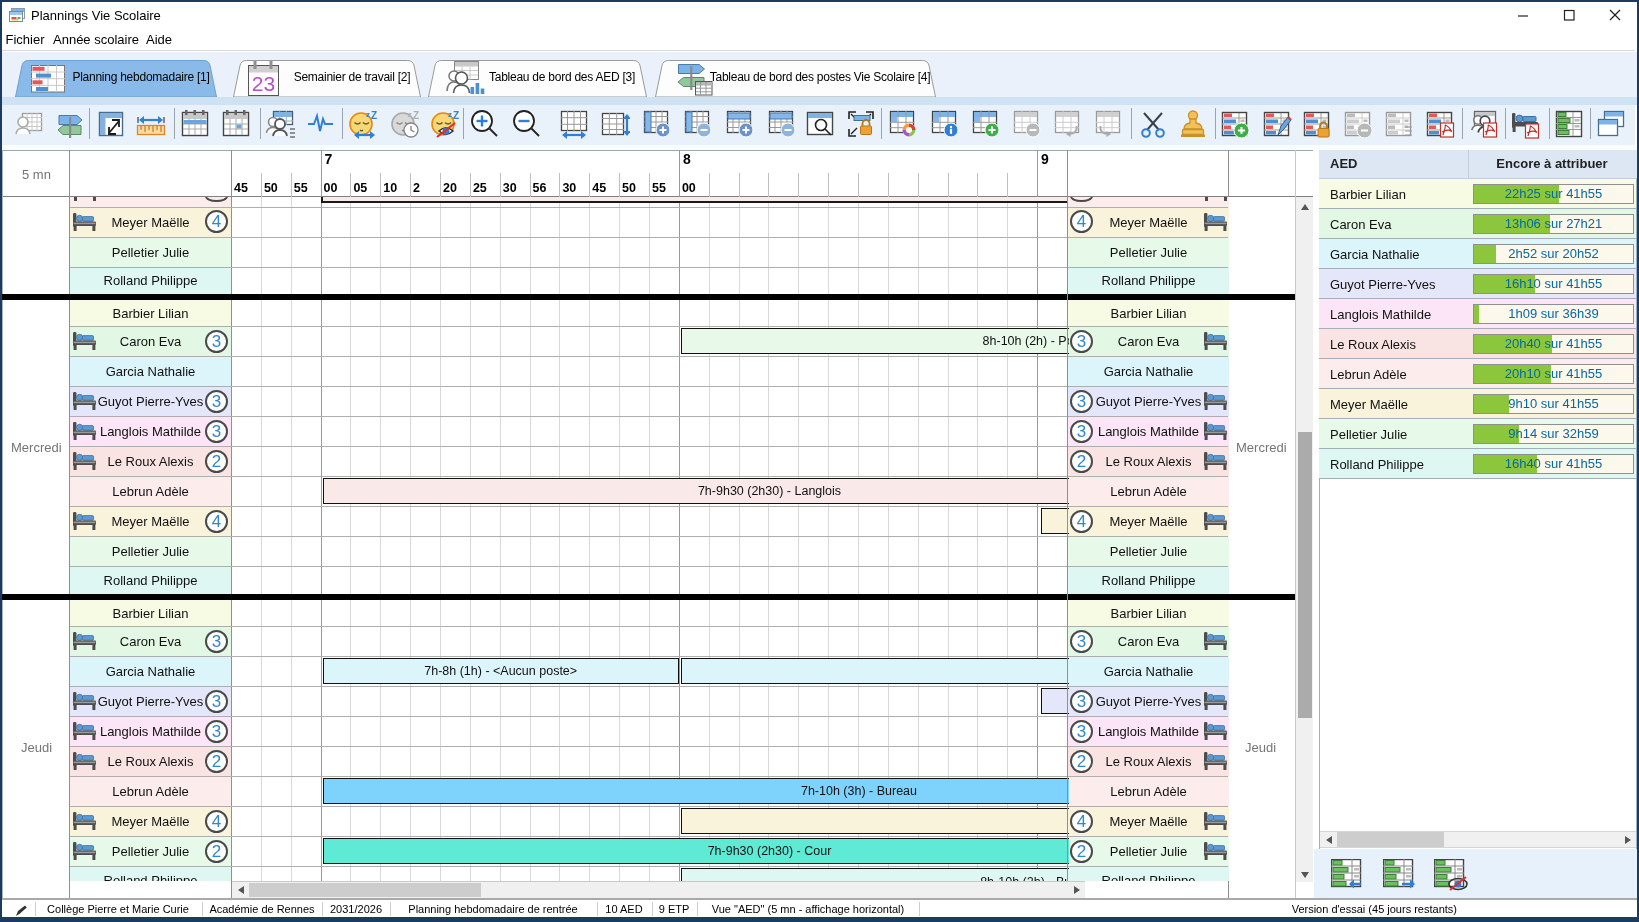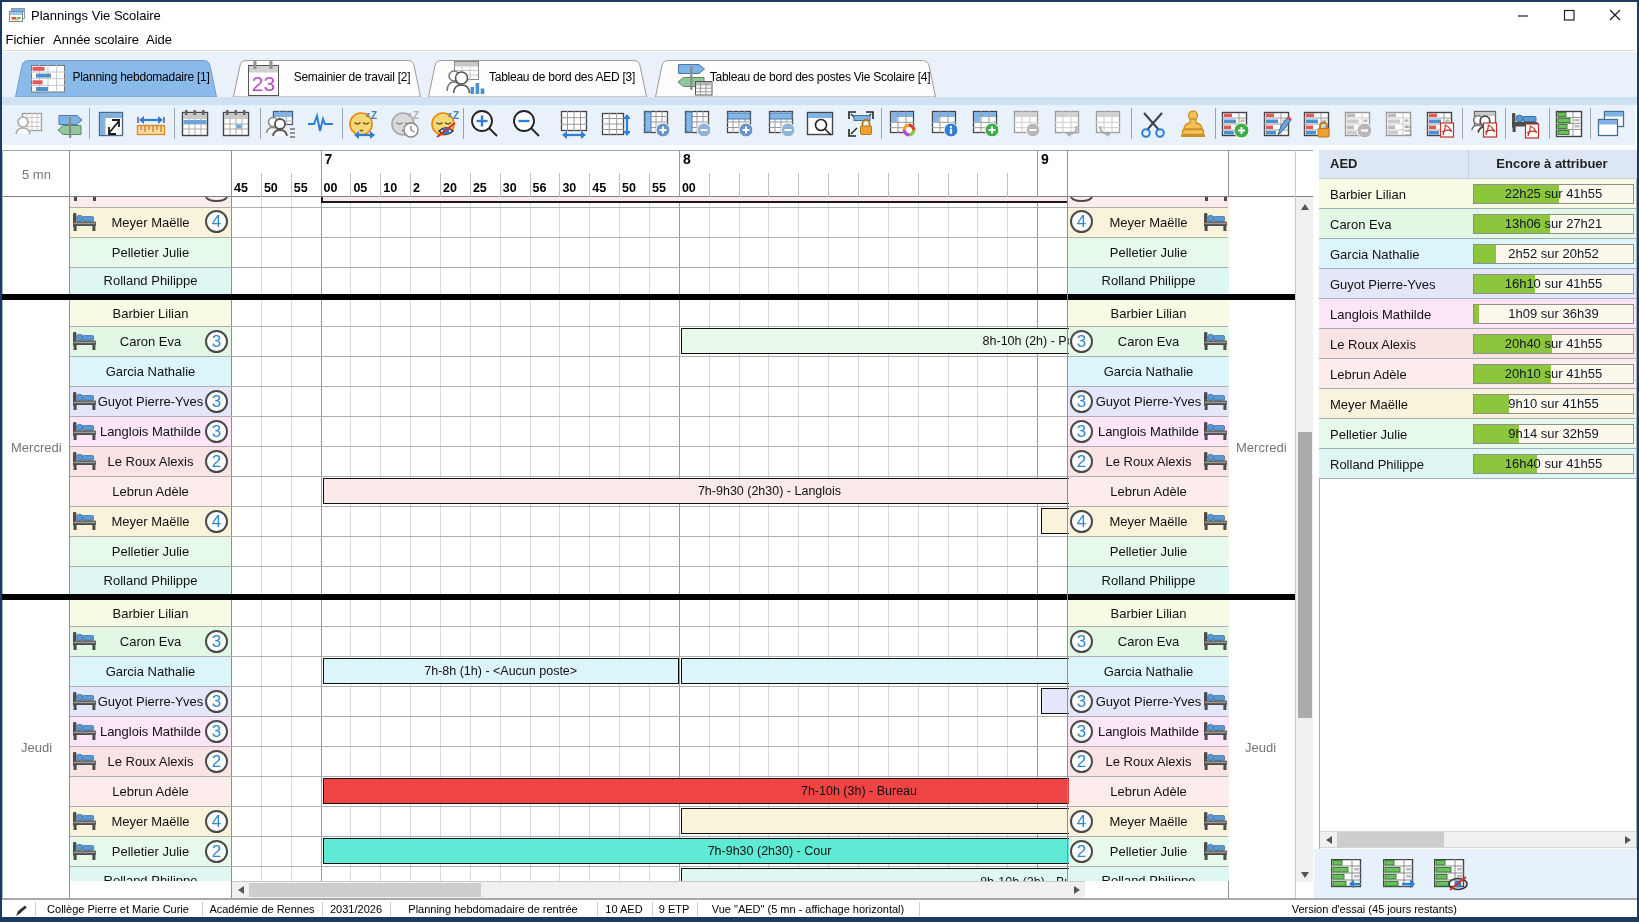--- a/index.html
+++ b/index.html
@@ -18,21 +18,21 @@
 .evt{position:absolute;border:1.5px solid #111;overflow:hidden;font-size:12.5px;color:#111}
 .evt span{position:absolute;top:50%;transform:translate(-50%,-50%);white-space:nowrap}
 .sbtrack{position:absolute;background:#f0f0f0}
 .sbthumb{position:absolute;background:#cdcdcd}
 .tb-sep{position:absolute;top:108px;height:31px;width:1px;background:#9aa4ae}
 .sep{position:absolute;width:1px;background:#cdcdcd}
 .aedrow{position:absolute;left:1319px;width:317px;height:30px}
 .aedname{position:absolute;left:11px;top:0;height:30px;display:flex;align-items:center;font-size:13px;color:#111}
 .bar{position:absolute;left:154px;top:5px;width:161px;height:20px;background:#fdf8ec;border:1px solid #8f8f8f}
 .bfill{position:absolute;left:0;top:0;height:18px;background:#8cc63c}
-.btxt{position:absolute;left:0;top:0;width:159px;height:18px;text-align:center;line-height:18px;font-size:13px;color:#0f172a}
+.btxt{position:absolute;left:0;top:0;width:159px;height:18px;text-align:center;line-height:18px;font-size:13px;color:#0369a1}
 .hlbl{position:absolute;font-size:14px;font-weight:700;color:#000}
 .mlbl{position:absolute;font-size:12.5px;font-weight:700;color:#000}
 .tabtxt{font-size:12px;color:#000;white-space:nowrap;letter-spacing:-0.25px}
 .statxt{position:absolute;top:903px;font-size:11px;color:#000;white-space:nowrap;transform:translateX(-50%)}
 
 </style></head><body>
 <div id="win">
 <div class="abs" style="left:0;top:0;width:1639px;height:2px;background:#1d3b5e;z-index:90"></div>
 <div class="abs" style="left:0;top:917px;width:1639px;height:5px;background:#1d3b5e;z-index:90"></div>
 <div class="abs" style="left:0;top:0;width:2px;height:922px;background:#1d3b5e;z-index:90"></div>
@@ -991,21 +991,21 @@
     </div>
 <div class="evt" style="left:322.6px;top:478px;width:746.4px;height:26px;background:#fae9e9;border-right:none">
       <span style="left:445.9px">7h-9h30 (2h30) - Langlois</span>
     </div>
 <div class="evt" style="left:1041.1px;top:508px;width:27.9px;height:26px;background:#faf3dc;border-right:none"></div>
 <div class="evt" style="left:322.6px;top:658px;width:356.3px;height:26px;background:#dcf5fa">
       <span style="left:177.1px">7h-8h (1h) - &lt;Aucun poste&gt;</span>
     </div>
 <div class="evt" style="left:680.9px;top:658px;width:388.1px;height:26px;background:#dcf5fa;border-right:none"></div>
 <div class="evt" style="left:1041.1px;top:688px;width:27.9px;height:26px;background:#e4e7f9;border-right:none"></div>
-<div class="evt" style="left:322.6px;top:778px;width:746.4px;height:26px;background:#ef4444;border-right:none">
+<div class="evt" style="left:322.6px;top:778px;width:746.4px;height:26px;background:#7dd3fc;border-right:none">
       <span style="left:535.4px">7h-10h (3h) - Bureau</span>
     </div>
 <div class="evt" style="left:680.9px;top:808px;width:388.1px;height:26px;background:#faf3dc;border-right:none"></div>
 <div class="evt" style="left:322.6px;top:838px;width:746.4px;height:26px;background:#5eead4;border-right:none">
       <span style="left:445.9px">7h-9h30 (2h30) - Cour</span>
     </div>
 <div class="evt" style="left:680.9px;top:868px;width:388.1px;height:13px;background:#dff7f2;border-bottom:none;border-right:none">
       <span style="left:356.3px;top:13px">8h-10h (2h) - Bureau</span>
     </div>
 <div class="abs" style="left:1067px;top:197px;width:1px;height:684px;background:#909090"></div>

